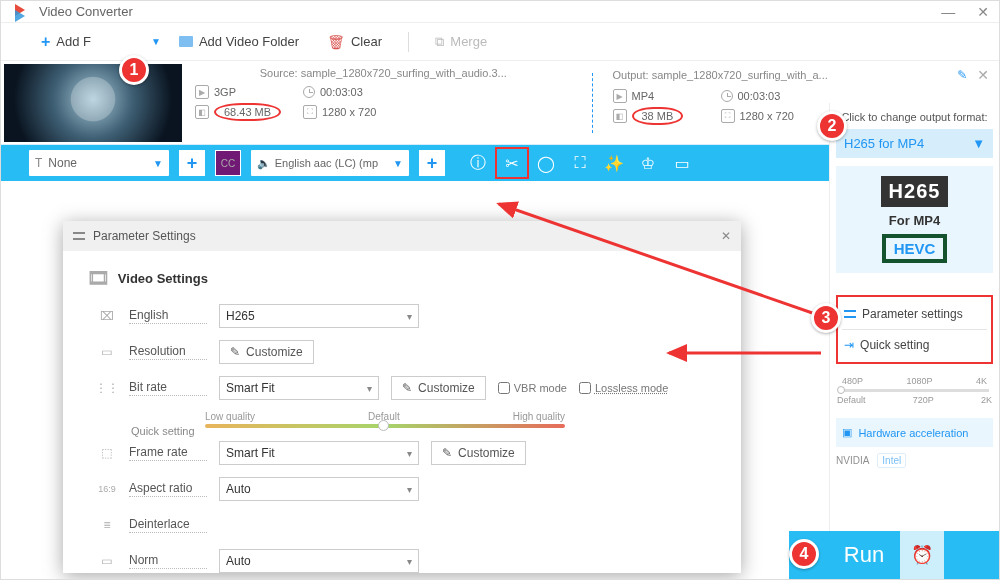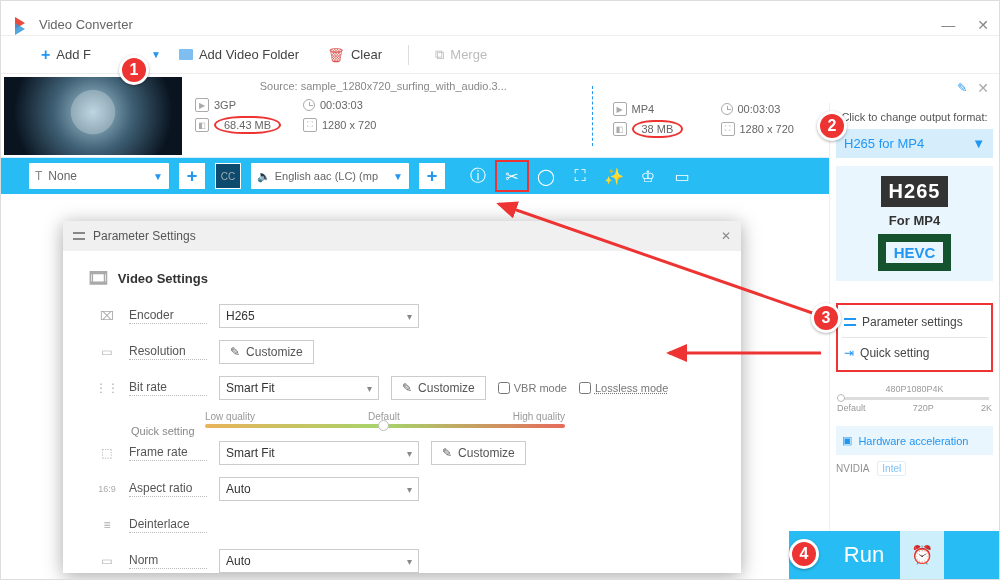--- a/index.html
+++ b/index.html
@@ -1,17 +1,17 @@
 <!DOCTYPE html>
 <html><head>
 <meta charset="utf-8">
 <style>
   * { box-sizing: border-box; margin: 0; padding: 0; font-family: "Segoe UI", Arial, sans-serif; }
   body { width: 1000px; height: 580px; background: #fff; font-size: 12px; color: #444; overflow: hidden; position: relative; border:1px solid #ddd; }
-  .titlebar { height: 22px; display:flex; align-items:center; padding:0 10px; border-bottom:1px solid #eee;margin-top:13px; }
+  .titlebar { height: 22px; display:flex; align-items:center; padding:0 10px; border-bottom:1px solid #eee; }
   .logo { width:20px; height:20px; margin-right:8px; position:relative; }
   .logo::before { content:""; position:absolute; width:0; height:0; border-left:10px solid #e74c3c; border-top:6px solid transparent; border-bottom:6px solid transparent; left:4px; top:2px;}
   .logo::after { content:""; position:absolute; width:0; height:0; border-left:10px solid #3498db; border-top:6px solid transparent; border-bottom:6px solid transparent; left:4px; top:8px; opacity:.85;}
   .titlebar .title { color:#666; font-size:13px; }
   .winctrl { margin-left:auto; display:flex; gap:22px; color:#888; font-size:14px; }
   .toolbar { height:38px; display:flex; align-items:center; padding:0 10px 0 30px; border-bottom:1px solid #eee; gap:8px;}
   .toolbtn { display:flex; align-items:center; gap:6px; padding:4px 10px; color:#444; cursor:pointer; font-size:13px; }
   .plus-blue { color:#2196f3; font-weight:bold; font-size:16px; }
   .caret-blue { color:#2196f3; font-size:10px; }
   .folder-ico { width:14px; height:11px; background:#7fbef0; border-radius:1px; position:relative; display:inline-block;}
@@ -33,39 +33,39 @@
   .clock::before{content:"";position:absolute;width:1px;height:4px;background:#aaa;top:2px;left:5px;}
   .ellipse-red { border:2px solid #e33; border-radius:50%/60%; padding:1px 8px; }
   .dash-sep { width:1px; border-right:1px dashed #2196f3; height:60px; align-self:center;}
   .edit-pencil { color:#2196f3; font-size:12px;}
   .close-x { color:#aaa; font-size:14px; margin-left:10px;}
 
   .bluebar { height:36px; background:#27bdf4; display:flex; align-items:center; padding:0 0 0 28px; gap:10px;}
   .whitebox { background:#fff; height:26px; display:flex; align-items:center; padding:0 6px; border-radius:1px;}
   .sel { width:140px; color:#666; font-size:12px; display:flex; align-items:center; gap:6px;}
   .sq-plus { width:26px; height:26px; background:#fff; color:#2196f3; display:flex; align-items:center; justify-content:center; font-size:18px; font-weight:bold; cursor:pointer;}
-  .cc-box { width:26px; height:26px; background:#0c4a6e; color:#aaa; display:flex; align-items:center; justify-content:center; font-size:10px; border:1px solid #fff;}
+  .cc-box { width:26px; height:26px; background:#701a75; color:#aaa; display:flex; align-items:center; justify-content:center; font-size:10px; border:1px solid #fff;}
   .audio-sel { width:158px; color:#666; font-size:11px; display:flex; align-items:center; gap:4px;}
   .tool-icons { display:flex; gap:0; margin-left:6px;}
   .tico { width:34px; height:32px; display:flex; align-items:center; justify-content:center; color:#fff; font-size:16px; cursor:pointer;}
   .tico.boxed { border:2px solid #e33; }
 
   .right-panel { position:absolute; right:0; top:102px; width:170px; bottom:0; border-left:1px solid #eee; background:#fff; padding:8px 6px 0 6px; display:flex; flex-direction:column;}
   .right-panel .lbl { font-size:11px; color:#555; text-align:center; margin-bottom:6px;}
   .format-sel { background:#d6eefc; padding:7px 8px; color:#2196f3; font-size:13px; display:flex; align-items:center; justify-content:space-between; cursor:pointer;}
   .format-card { background:#eaf6fd; margin-top:8px; padding:10px; display:flex; flex-direction:column; align-items:center; gap:6px;}
   .h265 { background:#333; color:#fff; padding:4px 8px; font-size:20px; font-weight:bold; letter-spacing:1px;}
   .formp4 { font-size:13px; font-weight:bold; color:#333;}
-  .hevc { border:8px solid #14532d; color:#2196f3; padding:2px 8px; font-size:15px; font-weight:bold;}
+  .hevc { border:4px solid #14532d; color:#2196f3; padding:2px 8px; font-size:15px; font-weight:bold;}
   .linkbox { margin-top:22px; border:2px solid #e33; padding:4px;}
   .linkrow { display:flex; align-items:center; gap:6px; padding:6px 2px; cursor:pointer; font-size:12px;}
   .linkrow .c1{color:#2196f3;}
   .hr{height:1px;background:#e5e5e5;margin:2px 0;}
   .resbar { margin-top:12px; position:relative; height:32px; font-size:9px; color:#999;}
-  .resbar .top{display:flex;justify-content:center;padding:0 6px;}
+  .resbar .top{display:flex;justify-content:space-between;padding:0 6px;}
   .resbar .line{height:3px;background:#ddd;margin:3px 4px;position:relative;}
   .resbar .dot{position:absolute;width:8px;height:8px;border:1px solid #bbb;border-radius:50%;background:#fff;top:-3px;}
   .resbar .bot{display:flex;justify-content:space-between;padding:0 1px;}
   .hw { margin-top:10px; background:#eaf6fd; padding:8px 6px; font-size:11px; color:#2196f3; display:flex; align-items:center; gap:6px; cursor:pointer;}
   .gpu-row{display:flex;gap:8px;margin-top:6px;align-items:center;opacity:.6;font-size:10px;}
   .run-bar { position:absolute; right:0; bottom:0; width:210px; height:48px; background:#27bdf4; display:flex; align-items:center; justify-content:center; gap:16px;}
   .run-bar .run{color:#fff;font-size:22px;font-weight:500;text-align:center;}
   .alarm{width:44px;height:48px;background:#cdeefb;display:flex;align-items:center;justify-content:center;color:#27bdf4;font-size:18px;}
 
   .dialog { position:absolute; left:62px; top:220px; width:678px; height:352px; background:#fff; box-shadow:0 3px 18px rgba(0,0,0,.35); }
@@ -150,20 +150,21 @@
           </div>
         <div class="meta-item">
             <span class="ico-sm">⛶</span>
             <span>1280 x 720</span>
           </div>
       </div>
     </div>
     <div class="dash-sep"></div>
     <div class="col">
       <div class="hdr" style="display:flex;align-items:center;">
+        <span>Output: sample_1280x720_surfing_with_a...</span>
         <span class="edit-pencil" style="margin-left:auto;">✎</span>
         <span class="close-x">✕</span>
       </div>
       <div class="meta-row">
         <div class="meta-item">
             <span class="ico-sm">▶</span>
             <span>MP4</span>
           </div>
         <div class="meta-item">
             <span class="clock"></span>
@@ -268,21 +269,21 @@
     <span class="dclose">✕</span>
   </div>
   <div class="dialog-body">
     <div class="section-hdr">
       <span style="color:#aaa;font-size:18px;">🎞</span>
       <span>Video Settings</span>
     </div>
 
     <div class="fld-row">
       <span class="fld-ico">⌧</span>
-      <span class="fld-lbl">Encoder</span>
+      <span class="fld-lbl">English</span>
       <div class="select w200">
           <span>H265</span>
         </div>
     </div>
 
     <div class="fld-row">
       <span class="fld-ico">▭</span>
       <span class="fld-lbl">Resolution</span>
       <div class="cust-btn">
           <span>✎</span>

